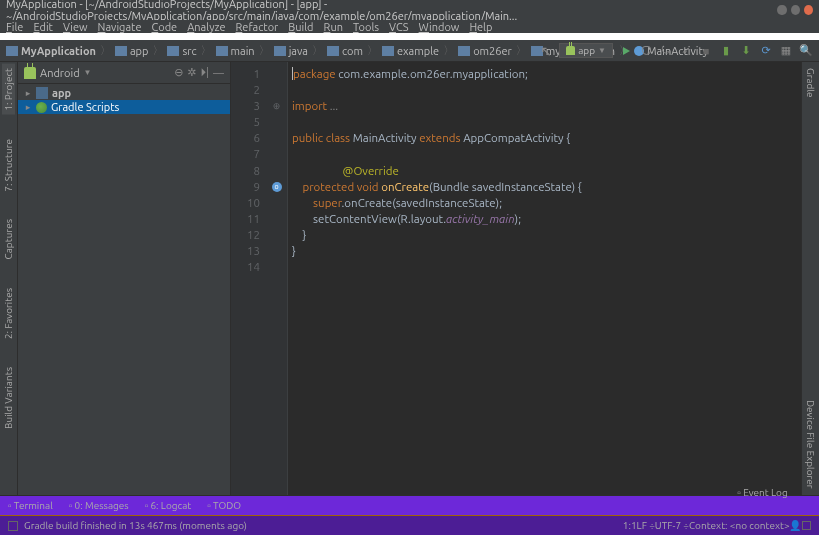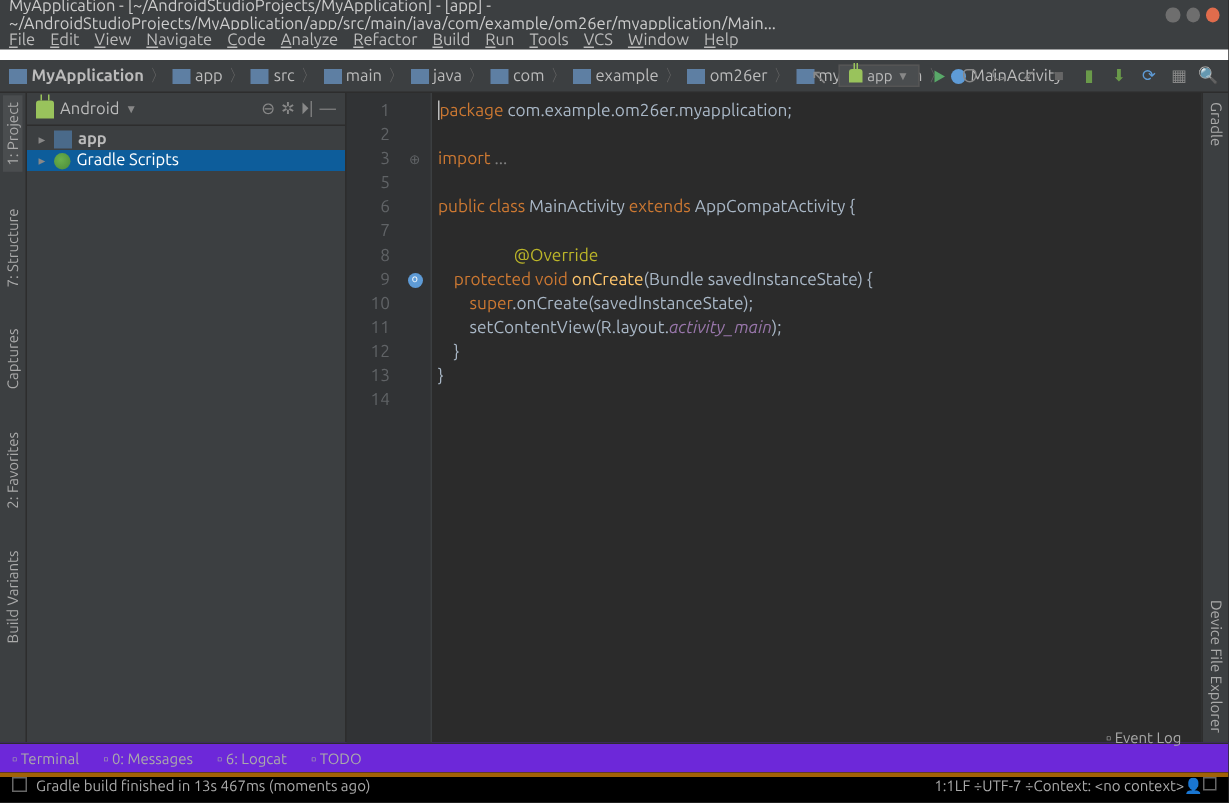--- a/index.html
+++ b/index.html
@@ -51,21 +51,21 @@
 .override { width:10px; height:10px; border-radius:50%; background:#5e9bd6; font-size:7px; color:#fff; display:flex; align-items:center; justify-content:center; }
 .codebody { flex:1; padding:4px 0 4px 4px; white-space:pre; color:#a9b7c6; position:relative; }
 .kw { color:#cc7832; }
 .str { color:#ffc66d; }
 .ann { color:#bbb529;margin-left:40px; }
 .com { color:#808080; }
 .fld { color:#9876aa; font-style:italic; }
 .codebody .caret { border-left:1px solid #bbb; }
 .bottombar { height:20px; background:#6d28d9; border-top:1px solid #2d2d2d; display:flex; align-items:center; padding:0 8px; gap:16px; color:#aaa; font-size:10px; }
 .bottombar .sp { flex:1; }
-.statusbar { height:20px; background:#000000; border-top:3px solid #a16207; display:flex; align-items:flex-start; padding:0 8px; color:#aaa; font-size:10px; }
+.statusbar { height:20px; background:#4c1d95; border-top:1px solid #a16207; display:flex; align-items:center; padding:0 8px; color:#aaa; font-size:10px; }
 .statusbar .sp { flex:1; }
 .sqicon { width:10px; height:10px; border:1px solid #666; margin-right:6px; }
 .sbitem { }
 </style>
 </head>
 <body>
 
 <div class="titlebar">
   <span>MyApplication - [~/AndroidStudioProjects/MyApplication] - [app] - ~/AndroidStudioProjects/MyApplication/app/src/main/java/com/example/om26er/myapplication/Main...</span>
   <span class="spacer"></span>

